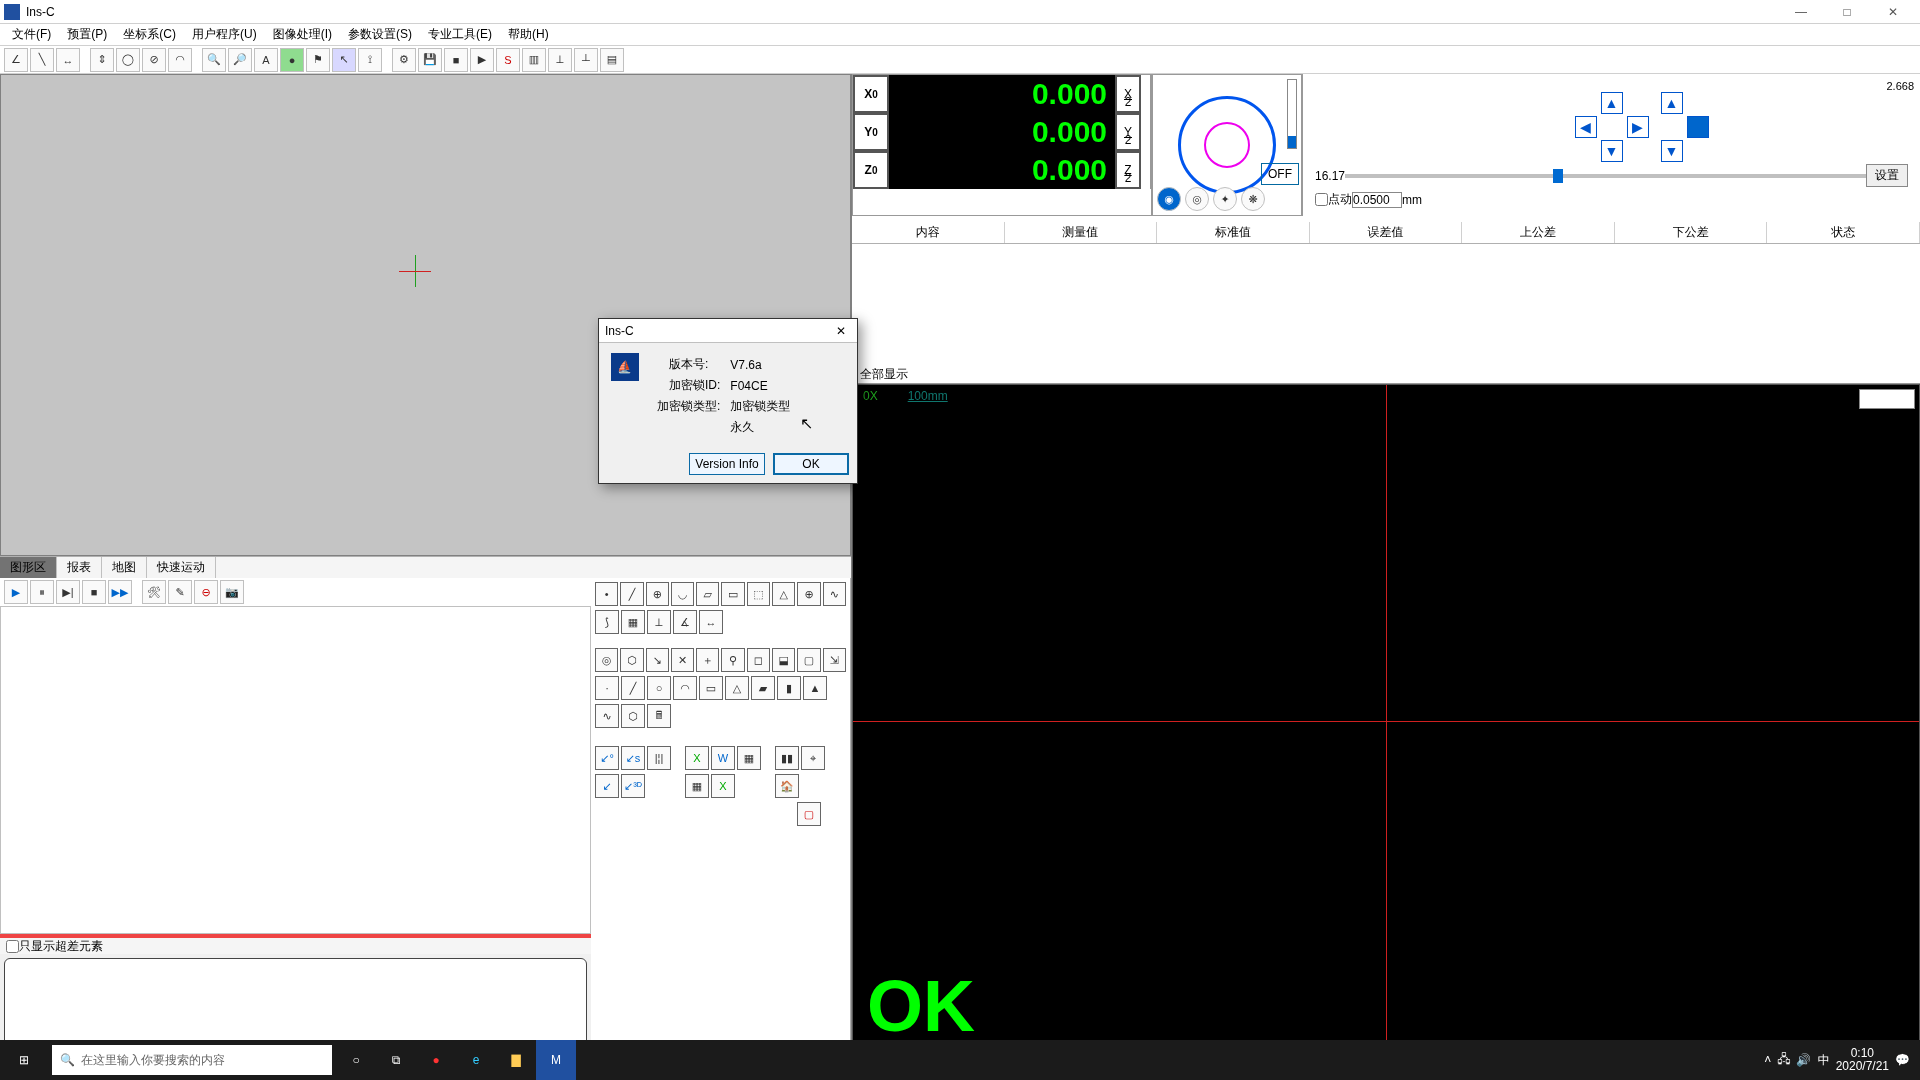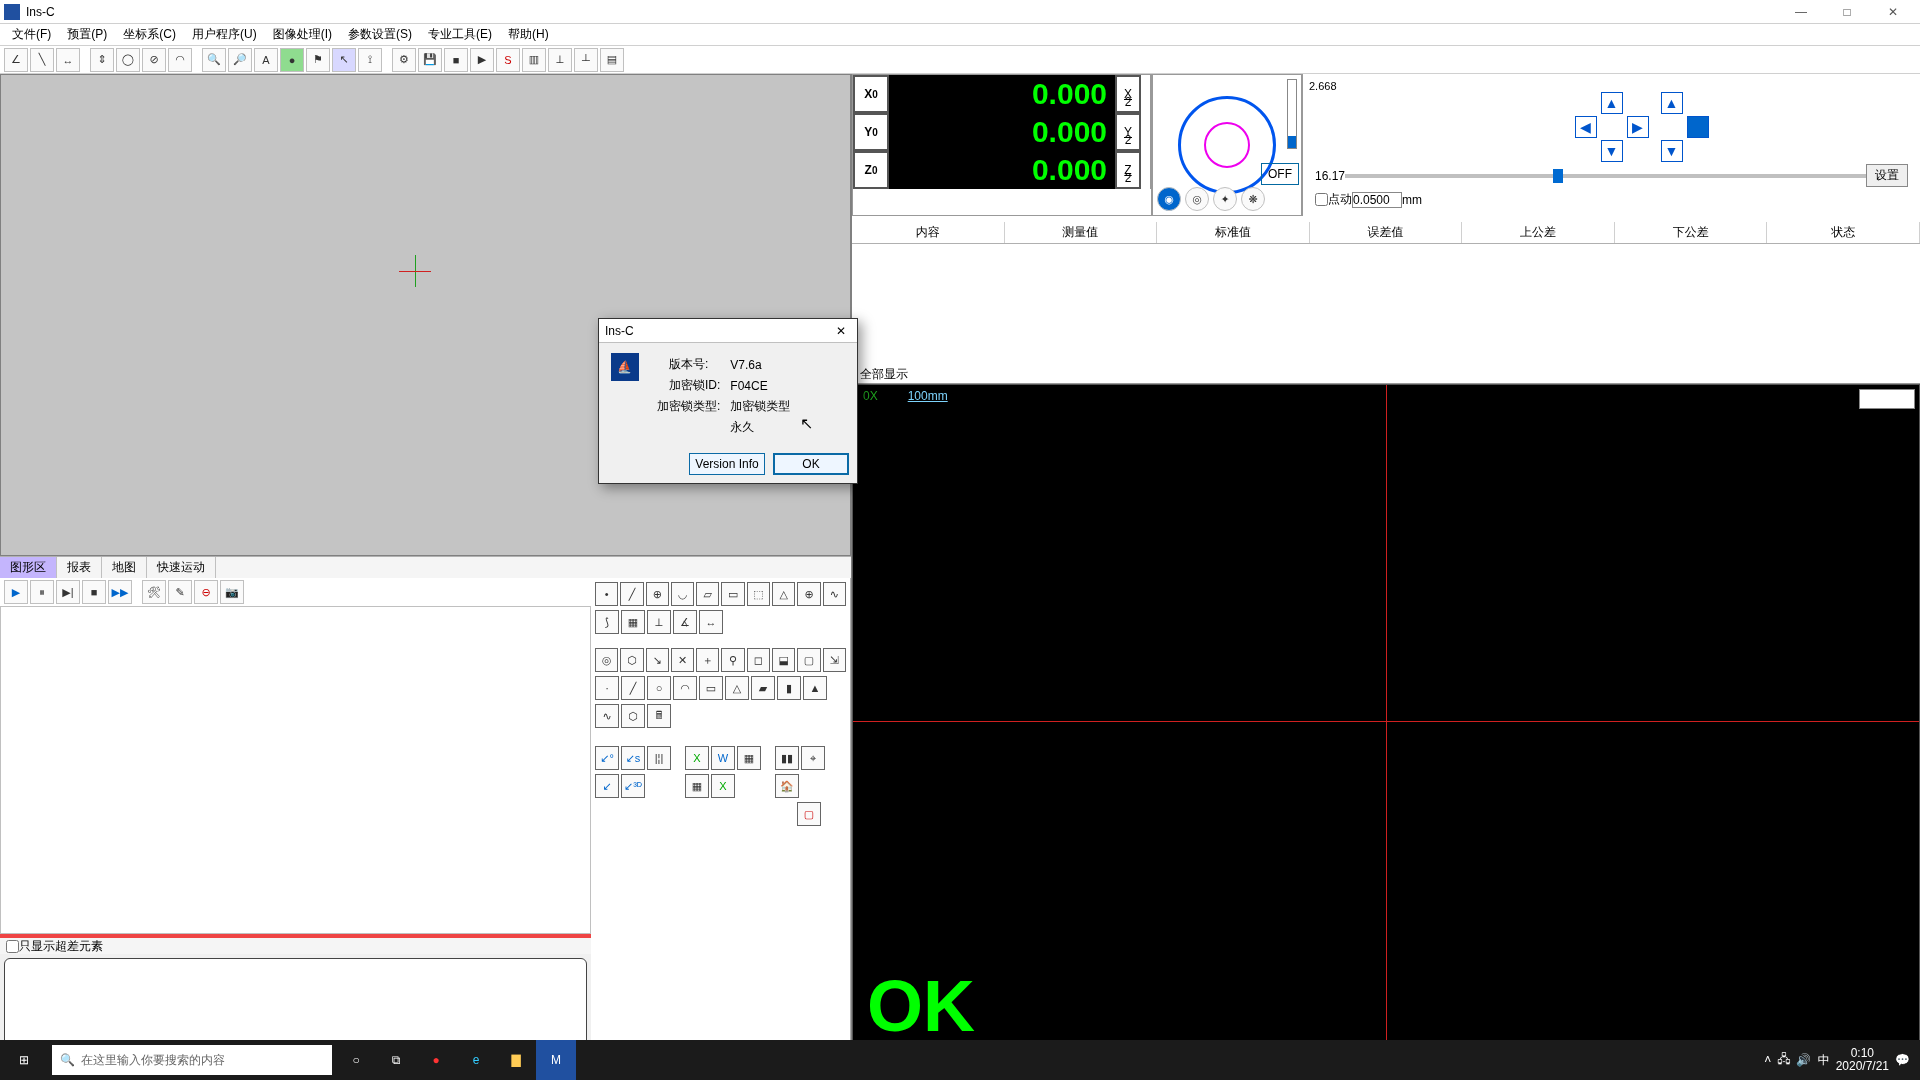--- a/index.html
+++ b/index.html
@@ -14,21 +14,21 @@
 .toolbar { height: 28px; background: #fff; display: flex; align-items: center; padding-left: 4px; gap: 2px; border-bottom: 1px solid #d0d0d0; position: relative; }
 .tbtn { width: 24px; height: 24px; border: 1px solid #c0c0c0; background: #fafafa; display: flex; align-items: center; justify-content: center; font-size: 11px; color: #333; }
 .tsep { width: 6px; }
 .workspace { display: flex; height: calc(100% - 24px - 22px - 28px - 22px); }
 .canvas-area { flex: 1; background: #c4c4c4; border: 1px solid #808080; position: relative; }
 .crosshair { position: absolute; left: 414px; top: 196px; }
 .crosshair .v { position: absolute; width: 1px; height: 32px; background: #1fa01f; left: 0; top: -16px; }
 .crosshair .h { position: absolute; height: 1px; width: 32px; background: #d02020; top: 0; left: -16px; }
 .tabs-lower { height: 22px; background: #f5f5f5; display: flex; align-items: center; border-top: 1px solid #b0b0b0; }
 .tabs-lower span { padding: 2px 10px; border-right: 1px solid #c0c0c0; }
-.tabs-lower .active { background: #c4b5fd; }
+.tabs-lower .active { background: #737373; }
 .play-toolbar { height: 28px; background: #fff; display: flex; align-items: center; gap: 2px; padding-left: 4px; }
 .blank-panel { flex: 1; background: #fff; border: 1px solid #c0c0c0; }
 .checkbox-line { height: 20px; display: flex; align-items: center; padding-left: 6px; background: #f5f5f5; border-top: 4px solid #ef4444; }
 .text-area-bottom { height: 96px; background: #fff; border: 1px solid #444; margin: 4px; border-radius: 6px; }
 .mid-col { width: 268px; display: flex; flex-direction: column; border-right: 1px solid #b0b0b0; background: #fff; }
 .tool-grid { padding: 4px; display: flex; flex-direction: column; gap: 4px; }
 .tool-row { display: flex; gap: 2px; }
 .tool-row .tbtn { border: 1px solid #666; }
 .right-col { flex: 1; display: flex; flex-direction: column; background: #fff; }
 .dro { display: flex; border-right: 1px solid #999; }
@@ -44,21 +44,21 @@
 .right-controls { flex: 0 0 148px; border-left: 1px solid #999; padding: 6px; }
 .arrows { position: relative; width: 90px; height: 70px; margin: 0 auto; }
 .arrows .ar { position: absolute; width: 22px; height: 22px; border: 1px solid #0055cc; display: flex; align-items: center; justify-content: center; font-size: 14px; color: #0055cc; }
 .table-head { display: flex; border-bottom: 1px solid #b0b0b0; margin-top: 6px; }
 .table-head span { flex: 1; text-align: center; padding: 2px 0; border-right: 1px solid #d0d0d0; }
 .table-body { height: 120px; background: #fff; }
 .black-area { flex: 1; background: #000; position: relative; border: 1px solid #555; }
 .black-area .hcross { position: absolute; top: 50%; left: 0; right: 0; height: 1px; background: #d02020; }
 .black-area .vcross { position: absolute; left: 50%; top: 0; bottom: 0; width: 1px; background: #d02020; }
 .black-area .scale { position: absolute; top: 4px; left: 10px; color: #1fa01f; font-size: 12px; }
-.black-area .scale .mm { color: #7dd3fc; margin-left: 30px; text-decoration: underline; }
+.black-area .scale .mm { color: #0f766e; margin-left: 30px; text-decoration: underline; }
 .black-area .ok { position: absolute; bottom: 10px; left: 14px; color: #00ff00; font-size: 72px; font-weight: bold; font-family: Arial; }
 .black-area .combo { position: absolute; top: 4px; right: 4px; width: 56px; height: 20px; background: #fff; border: 1px solid #888; }
 .statusbar { position: absolute; bottom: 0; left: 0; right: 0; height: 22px; background: #f5f5f5; border-top: 1px solid #b0b0b0; display: flex; align-items: center; font-size: 12px; color: #333; padding-left: 580px; gap: 50px; }
 .dialog { position: absolute; left: 598px; top: 318px; width: 260px; background: #f0f0f0; border: 1px solid #333; box-shadow: 4px 4px 12px rgba(0,0,0,0.4); }
 .dialog .dtitle { height: 24px; display: flex; align-items: center; padding: 0 6px; background: #fff; border-bottom: 1px solid #c0c0c0; }
 .dialog .dtitle .x { margin-left: auto; width: 20px; text-align: center; }
 .dialog .dbody { padding: 10px 12px 6px 12px; display: flex; gap: 12px; }
 .dialog .dicon { width: 28px; height: 28px; background: #0a3a8a; flex: 0 0 auto; color: #fff; display: flex; align-items: center; justify-content: center; }
 .dialog table td { padding: 1px 4px; font-size: 12px; }
 .dialog .dbtns { display: flex; justify-content: flex-end; gap: 8px; padding: 8px; }
@@ -294,21 +294,21 @@
         </div>
         <div class="off-btn" style="position:absolute; right:2px; bottom:30px;">OFF</div>
         <div class="scope-icons">
           <div class="tbtn" style="background:#06c;color:#fff">◉</div>
           <div class="tbtn">◎</div>
           <div class="tbtn">✦</div>
           <div class="tbtn">❋</div>
         </div>
       </div>
       <div class="right-controls" style="flex:1; position:relative;">
-        <div style="text-align:left; font-size:11px;">2.668</div>
+        <div style="text-align:right; font-size:11px;">2.668</div>
         <div class="arrows">
           <div class="ar" style="left:34px;top:0">▲</div>
           <div class="ar" style="left:8px;top:24px">◀</div>
           <div class="ar" style="left:60px;top:24px">▶</div>
           <div class="ar" style="left:34px;top:48px">▼</div>
           <div class="ar" style="left:94px;top:0">▲</div>
           <div class="ar" style="left:94px;top:48px">▼</div>
           <div class="ar" style="left:120px;top:24px;background:#06c"></div>
         </div>
         <div class="slider-row">

